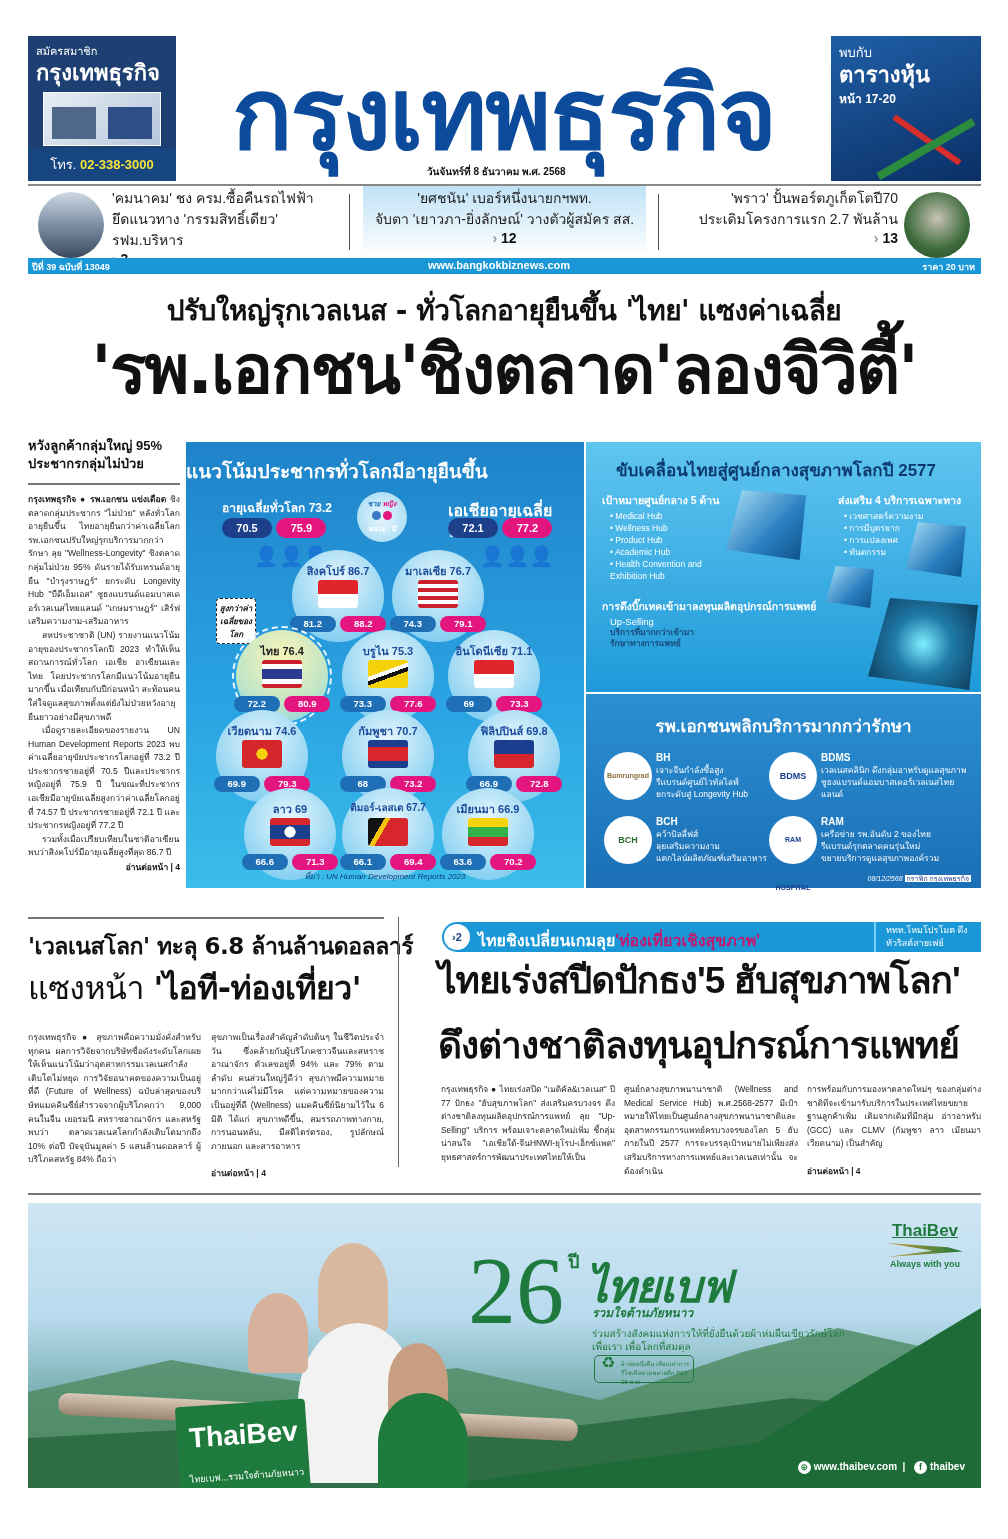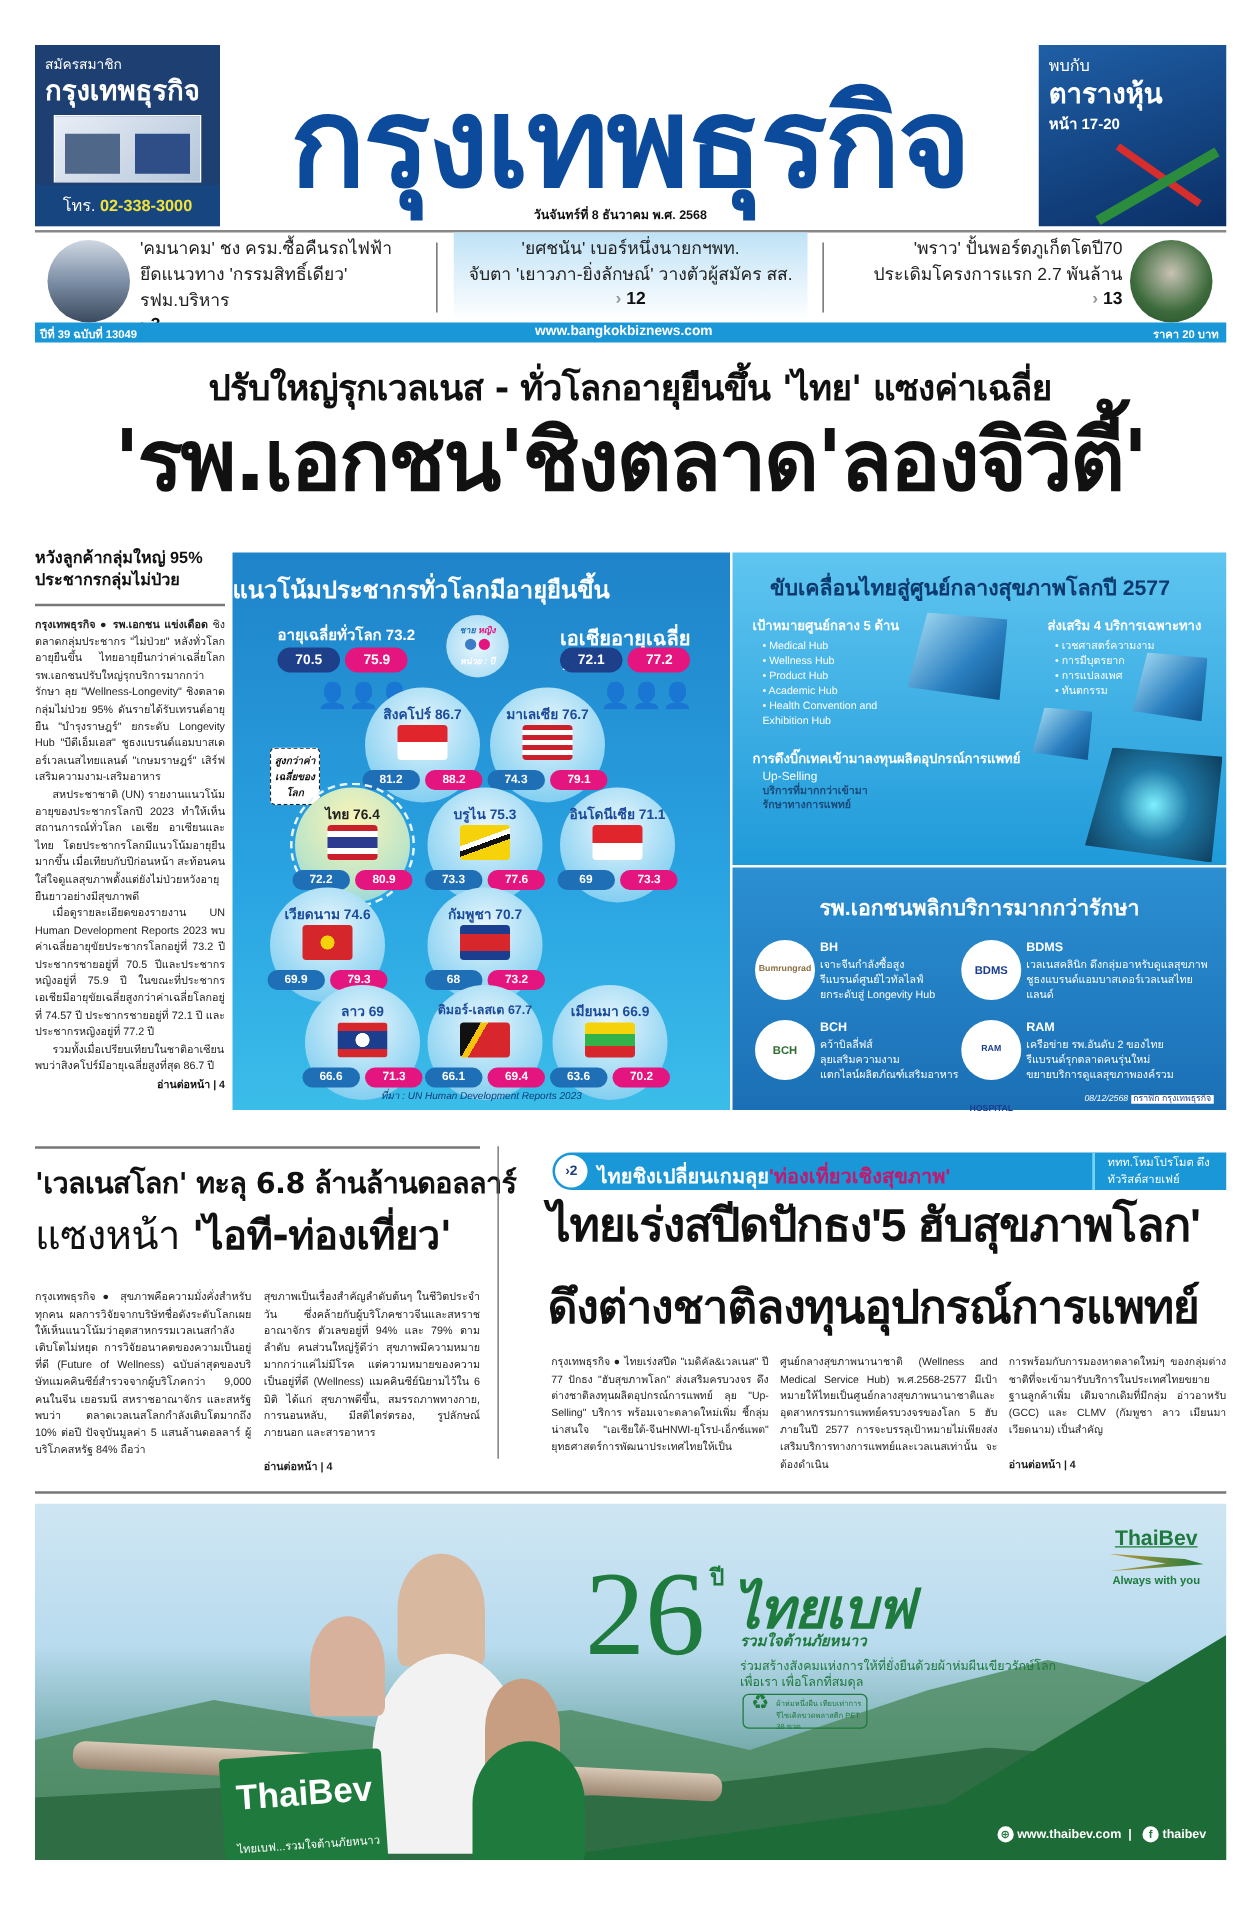--- a/index.html
+++ b/index.html
@@ -218,20 +218,25 @@
     <div class="circle" style="left:30px;top:268px">
         <div class="lbl">เวียดนาม 74.6</div>
         <div class="flag" style="background:radial-gradient(circle,#f6d20b 22%,#d5262c 24%)"></div>
         <div class="vals"><span class="pill ms">69.9</span> <span class="pill f">79.3</span></div>
       </div>
     <div class="circle" style="left:156px;top:268px">
         <div class="lbl">กัมพูชา 70.7</div>
         <div class="flag" style="background:linear-gradient(180deg,#1b3e8e 25%,#d7262c 25% 75%,#1b3e8e 75%)"></div>
         <div class="vals"><span class="pill ms">68</span> <span class="pill f">73.2</span></div>
       </div>
+    <div class="circle" style="left:282px;top:268px">
+        <div class="lbl">ฟิลิปปินส์ 69.8</div>
+        <div class="flag" style="background:linear-gradient(180deg,#1b3e8e 50%,#d7262c 50%)"></div>
+        <div class="vals"><span class="pill ms">66.9</span> <span class="pill f">72.8</span></div>
+      </div>
     <div class="circle" style="left:58px;top:346px">
         <div class="lbl">ลาว 69</div>
         <div class="flag" style="background:radial-gradient(circle,#fff 22%,transparent 24%),linear-gradient(180deg,#d7262c 25%,#1b3e8e 25% 75%,#d7262c 75%)"></div>
         <div class="vals"><span class="pill ms">66.6</span> <span class="pill f">71.3</span></div>
       </div>
     <div class="circle" style="left:156px;top:346px">
         <div class="lbl" style="font-size:10px">ติมอร์-เลสเต 67.7</div>
         <div class="flag" style="background:linear-gradient(120deg,#111 30%,#f6c20b 30% 40%,#d7262c 40%)"></div>
         <div class="vals"><span class="pill ms">66.1</span> <span class="pill f">69.4</span></div>
       </div>

